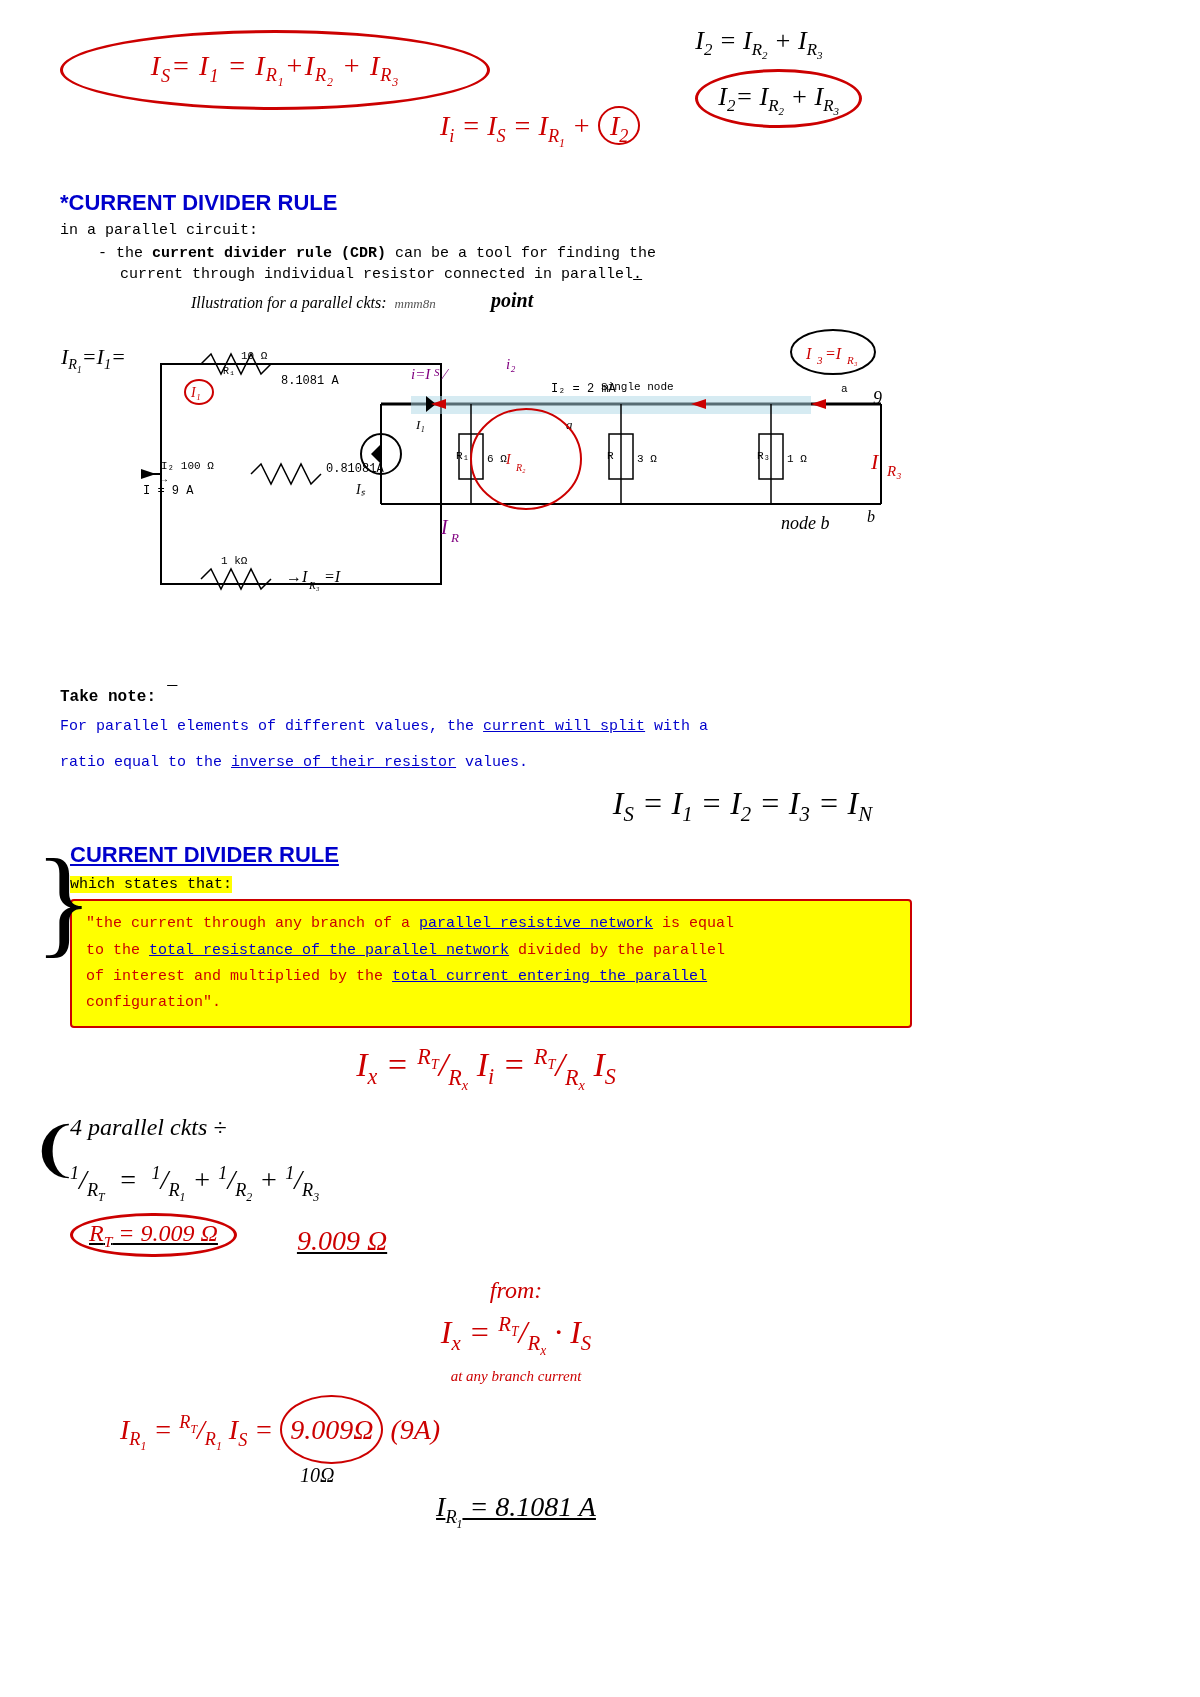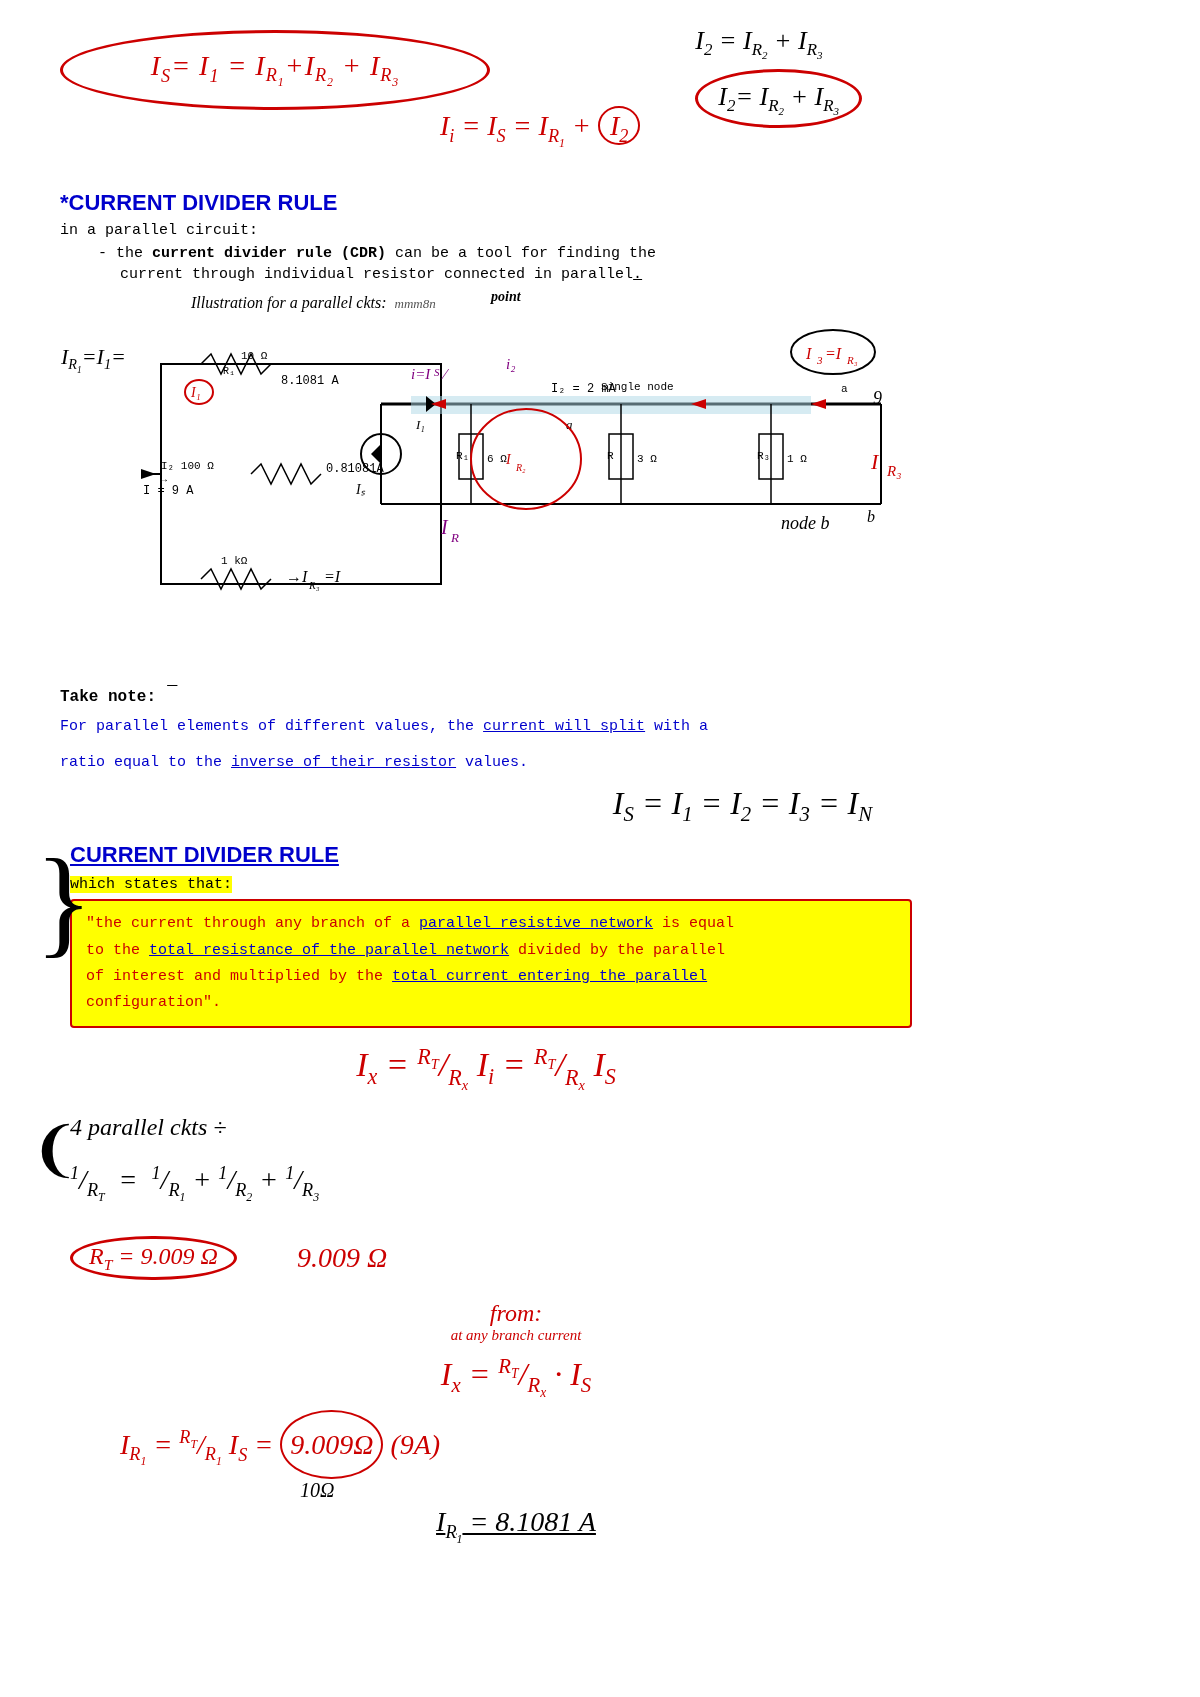--- a/index.html
+++ b/index.html
@@ -235,21 +235,21 @@
   <div class="bullet-line2">
     current through individual resistor connected in parallel<span style="text-decoration:underline;">.</span>
   </div>
 
   <div class="illustration-section">
 
     <div style="position:absolute; left:130px; top:0; font-family:'Times New Roman',serif; font-style:italic; font-size:16px; color:#000;">
       <span>Illustration for a parallel ckts:</span>
       <span style="font-size:13px; color:#555; margin-left:4px;">mmm8n</span>
     </div>
-    <div style="position:absolute; left:430px; top:-5px; font-family:'Times New Roman',serif; font-style:italic; font-size:14px; color:#000; font-weight:bold;">
+    <div style="position:absolute; left:430px; top:-5px; font-family:'Times New Roman',serif; font-style:italic; font-size:20px; color:#000; font-weight:bold;">
       point
     </div>
 
     <div style="position:absolute; left:0; top:50px; font-family:'Times New Roman',serif; font-style:italic; font-size:22px; color:#000;">
       I<sub>R<sub>1</sub></sub>=I<sub>1</sub>=
     </div>
 
     <svg style="position:absolute; left:80px; top:30px;" width="340" height="290">
 
       <rect x="20" y="40" width="280" height="220" fill="none" stroke="#000" stroke-width="2"></rect>
@@ -408,37 +408,37 @@
 
     <div style="margin-left:10px;">
       <div style="font-family:'Times New Roman',serif; font-style:italic; font-size:24px; color:#000; margin-bottom:8px;">
         4 parallel ckts ÷
       </div>
 
       <div style="font-family:'Times New Roman',serif; font-style:italic; font-size:28px; color:#000; line-height:2.2;">
         <sup>1</sup>/<sub>R<sub>T</sub></sub> &nbsp;=&nbsp; <sup>1</sup>/<sub>R<sub>1</sub></sub> + <sup>1</sup>/<sub>R<sub>2</sub></sub> + <sup>1</sup>/<sub>R<sub>3</sub></sub>
       </div>
 
-      <div style="display:flex; align-items:center; gap:60px; margin-top:25px;">
+      <div style="display:flex; align-items:flex-end; gap:60px; margin-top:2px;text-decoration:underline;">
         <span class="oval-red-inline">R<sub>T</sub> = 9.009 Ω</span>
         <span style="font-family:'Times New Roman',serif; font-style:italic; font-size:28px; color:#c00;">9.009 Ω</span>
       </div>
     </div>
   </div>
 
   <div style="margin-left:60px; margin-bottom:20px;">
     <div style="font-family:'Times New Roman',serif; font-style:italic; font-size:24px; color:#c00;text-align:center;">
       from:
     </div>
 
+    <div style="text-align:center; font-family:'Times New Roman',serif; font-style:italic; font-size:32px; color:#c00; margin: 8px 0;">
+      I<sub>x</sub> = <sup>R<sub>T</sub></sup>/<sub>R<sub>x</sub></sub> · I<sub>S</sub>
+    </div>
     <div style="text-align:center; font-family:'Times New Roman',serif; font-style:italic; font-size:15px; color:#c00; margin-bottom:10px;">
       at any branch current
-    </div>
-    <div style="text-align:center; font-family:'Times New Roman',serif; font-style:italic; font-size:32px; color:#c00; margin: 8px 0;">
-      I<sub>x</sub> = <sup>R<sub>T</sub></sup>/<sub>R<sub>x</sub></sub> · I<sub>S</sub>
     </div>
 
     <div style="text-align:left; font-family:'Times New Roman',serif; font-style:italic; font-size:28px; color:#c00; line-height:2.2;">
       I<sub>R<sub>1</sub></sub> = <sup>R<sub>T</sub></sup>/<sub>R<sub>1</sub></sub> I<sub>S</sub> = 
       <span style="display:inline-block; border:2px solid #c00; border-radius:50%; padding:2px 8px;">9.009Ω</span>
       (9A)
     </div>
     <div style="margin-left:180px; font-family:'Times New Roman',serif; font-style:italic; font-size:20px; color:#000;">
       10Ω
     </div>

